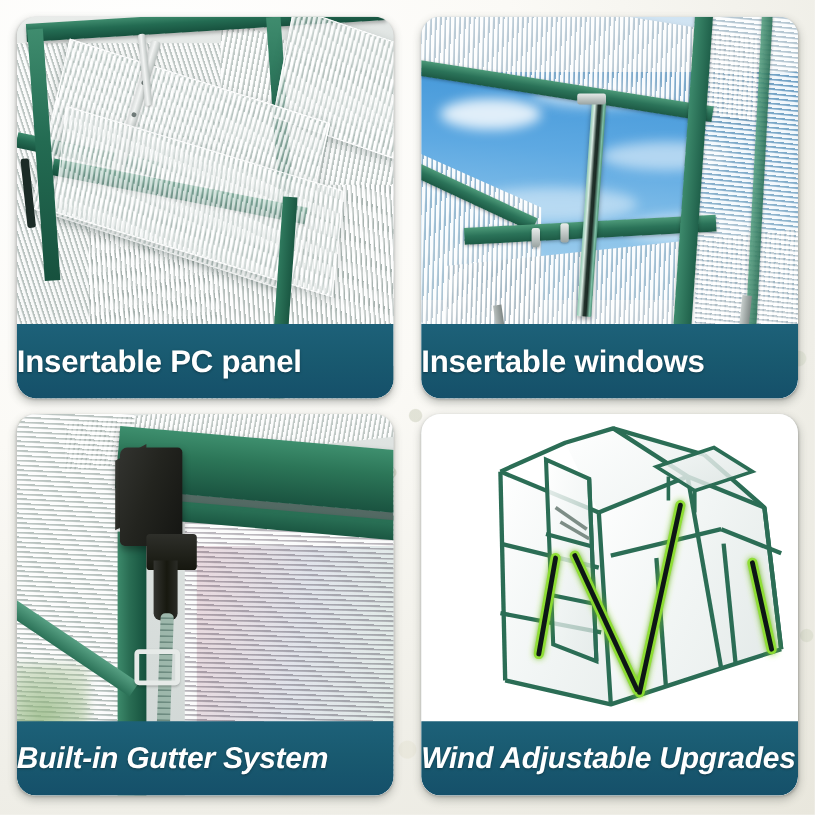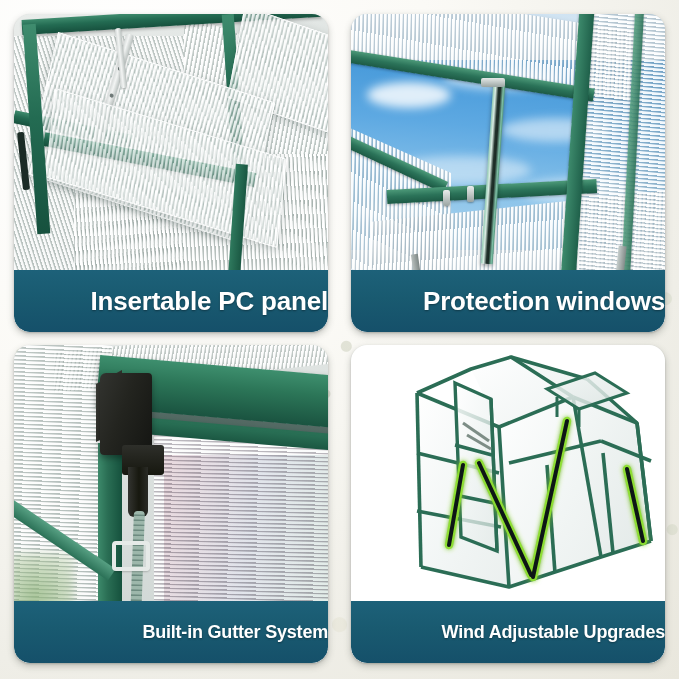--- a/index.html
+++ b/index.html
@@ -47,32 +47,32 @@
   #card-br{left:351px;top:345px;}
 
   .photo{position:absolute;inset:0;overflow:hidden;}
 
   
   .label{
     position:absolute;left:0;right:0;bottom:0;
     height:62px;
     background:linear-gradient(180deg,#1d6179 0%,#195a70 45%,#15506a 100%);
     border-radius:0 0 16px 16px;
-    display:flex;align-items:center;justify-content:flex-end;
+    display:flex;align-items:center;justify-content:flex-start;
     z-index:9;
   }
   .label-text{
     color:#ffffff;
     font-weight:bold;
     font-size:26px;
     letter-spacing:-.2px;
     white-space:nowrap;
     text-shadow:0 1px 2px rgba(0,0,0,.35);
   }
-  #card-bl .label-text,#card-br .label-text{font-size:18px;}
+  #card-bl .label-text,#card-br .label-text{font-size:25px;font-style:italic;}
 
   
   .pc-scene{position:absolute;inset:0;background:linear-gradient(160deg,#e9ecea 0%,#dfe4e2 40%,#d3d9d7 100%);}
   .rib{
     position:absolute;
     background-image:repeating-linear-gradient(
       90deg,
       rgba(255,255,255,.95) 0px,
       rgba(255,255,255,.95) 2px,
       rgba(163,176,173,.55) 3px,
@@ -322,21 +322,21 @@
       <div class="frame fr-post2 noclick"></div>
 
       <div class="prop-arm noclick"></div>
       <div class="prop-cap noclick"></div>
       <span class="hinge" style="left:92px;top:176px;"></span>
       <span class="hinge" style="left:116px;top:172px;"></span>
       <div class="stand-l noclick"></div>
       <div class="stand-r noclick"></div>
     </div>
     <div class="label">
-      <span class="label-text">Protection windows</span>
+      <span class="label-text">Insertable windows</span>
     </div>
   </div>
 
   <div class="card" id="card-bl">
     <div class="photo gut-scene">
       <div class="gut-wall-r noclick"></div>
       <div class="gut-iris noclick"></div>
       <div class="roof-top noclick"></div>
       <div class="gut-wall-l noclick"></div>
       <div class="green-blur noclick"></div>

